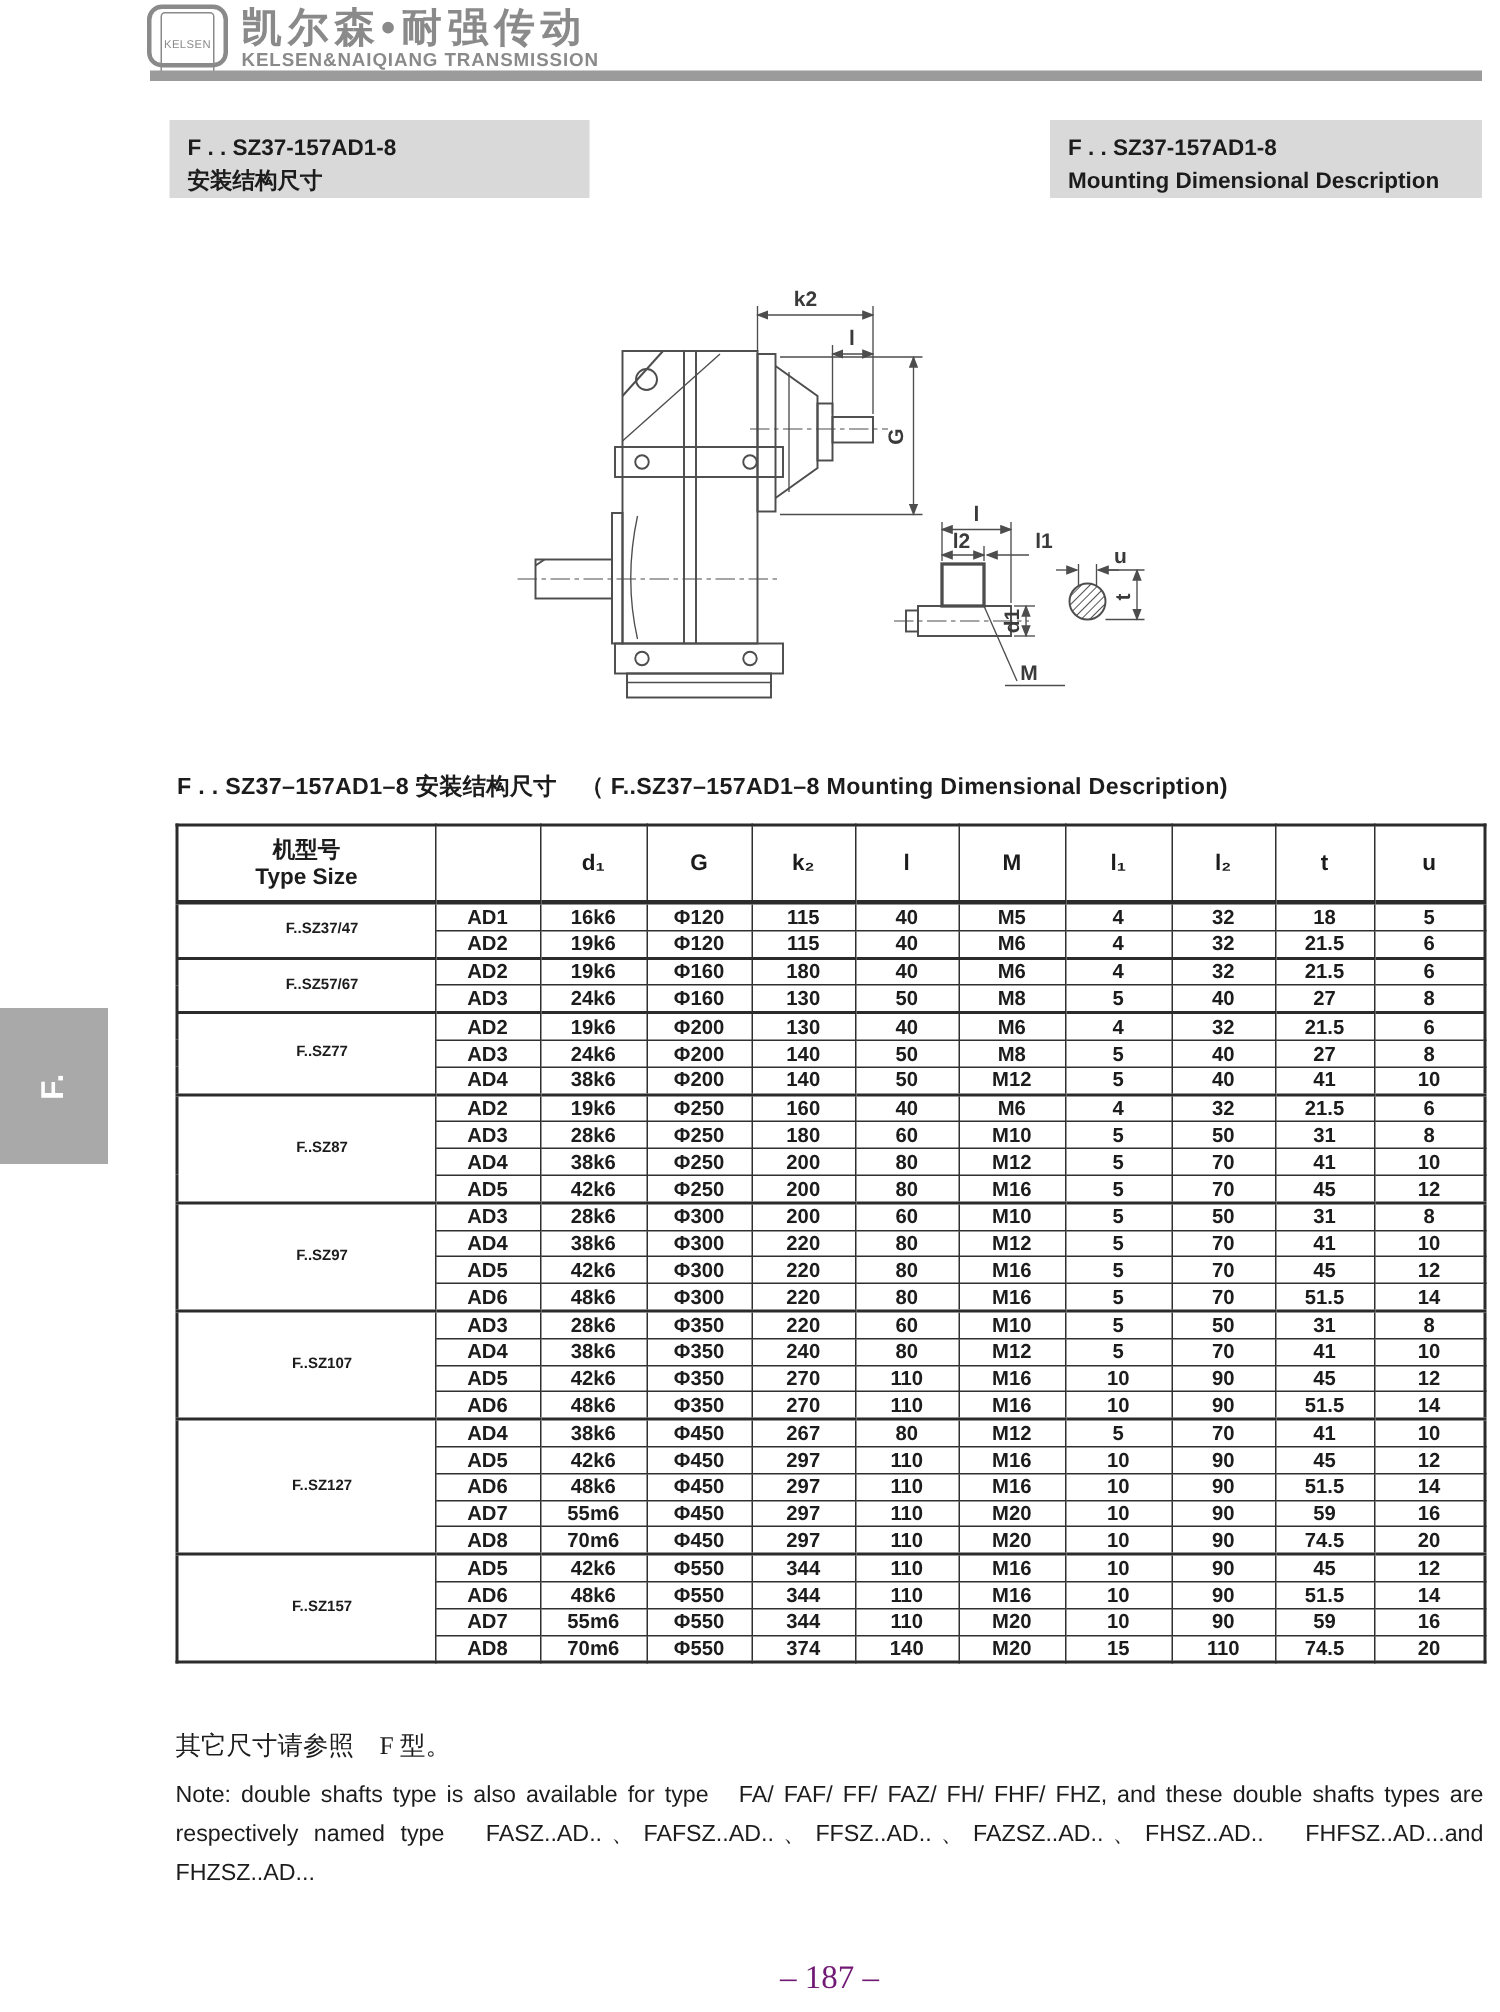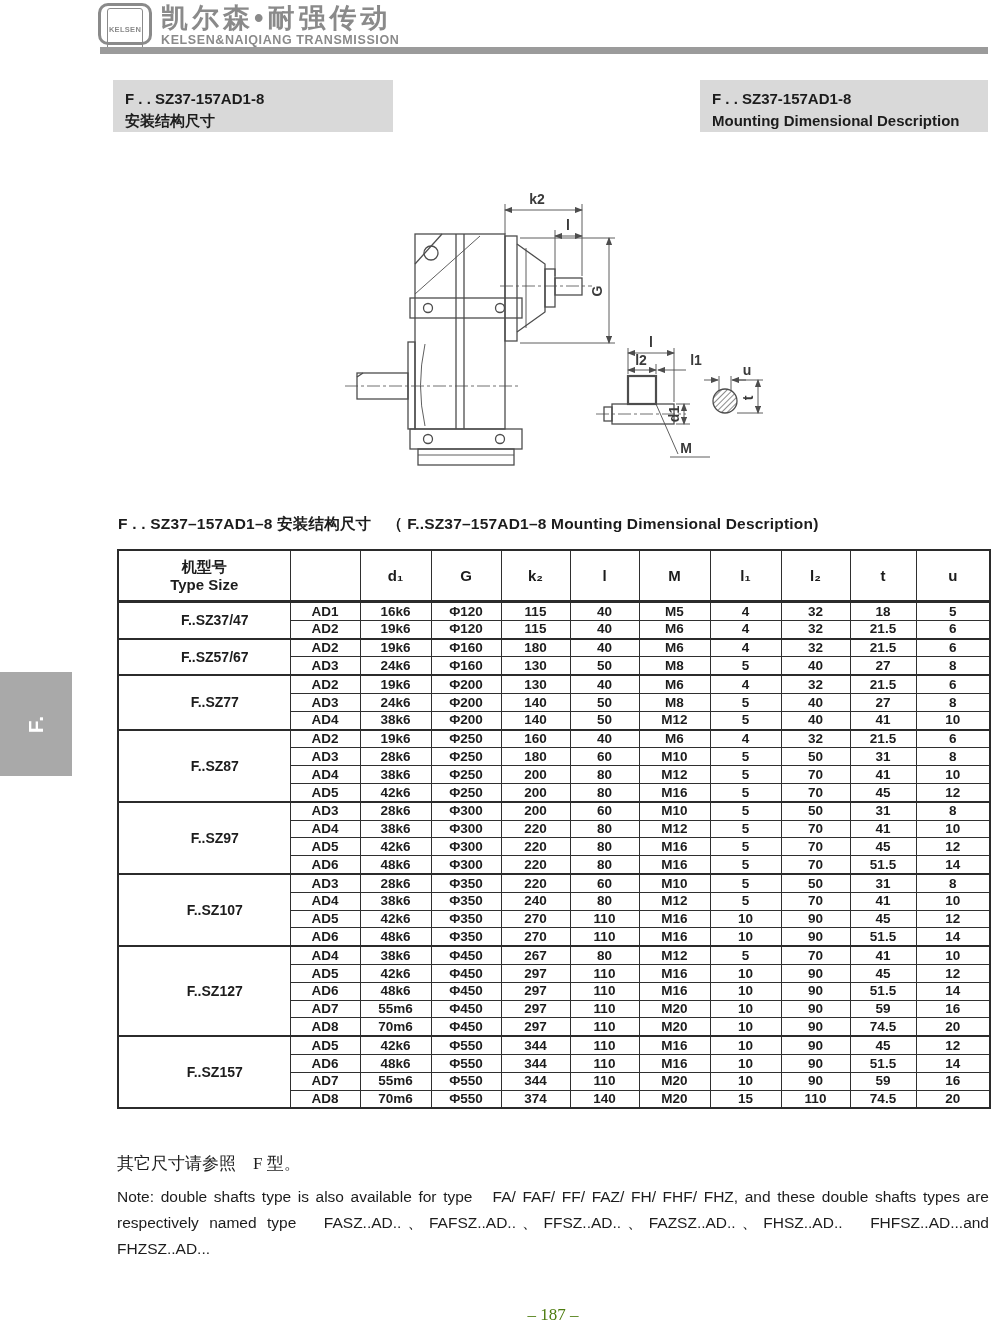--- a/index.html
+++ b/index.html
@@ -3,21 +3,21 @@
 <meta charset="utf-8">
 <style>
   html,body{margin:0;padding:0;background:#fff;}
   .page{position:relative;width:1000px;height:1341px;background:#fff;overflow:hidden;
         font-family:"Liberation Sans","DejaVu Sans",sans-serif;color:#1c1c1c;}
 
   
   .brand{position:absolute;left:98px;top:3px;display:flex;align-items:flex-start;}
   .logo-box{width:54px;height:42px;border:3px solid #8a8a8a;border-radius:10px;
             display:flex;flex-direction:column;align-items:center;justify-content:flex-start;padding-top:2px;box-sizing:border-box;}
-  .logo-box .kelsen{font-size:7.5px;font-weight:bold;color:#8a8a8a;letter-spacing:.3px;border:1px solid #8a8a8a;border-radius:3px;padding:17px 1px;line-height:8px;}
+  .logo-box .kelsen{font-size:7.5px;font-weight:normal;color:#8a8a8a;letter-spacing:.3px;border:1px solid #8a8a8a;border-radius:3px;padding:17px 1px;line-height:8px;}
   .brand-names{margin-left:9px;}
   .brand-zh{font-size:27px;font-weight:bold;color:#8a8a8a;letter-spacing:4px;line-height:30px;}
   .brand-en{font-size:12.5px;font-weight:bold;color:#8a8a8a;letter-spacing:.6px;line-height:14px;}
   .gray-bar{position:absolute;left:100px;top:47px;width:888px;height:7px;background:#9b9b9b;}
 
   
   .hdr-box{position:absolute;top:80px;height:52px;background:#d9d9d9;box-sizing:border-box;padding:8px 0 0 12px;}
   .hdr-left{left:113px;width:280px;}
   .hdr-right{left:700px;width:288px;}
   .hdr-box .model{font-size:15px;font-weight:bold;line-height:22px;}
@@ -34,37 +34,37 @@
   .dtxt{font-family:"Liberation Sans",sans-serif;font-size:14px;font-weight:bold;fill:#3a3a3a;}
 
   
   .table-title{position:absolute;left:118px;top:514px;width:872px;font-size:15.5px;font-weight:bold;letter-spacing:.2px;}
   table.spec{position:absolute;left:117px;top:549px;width:872px;border-collapse:collapse;table-layout:fixed;
              border:2.5px solid #2b2b2b;}
   table.spec th,table.spec td{border:1px solid #2f2f2f;text-align:center;vertical-align:middle;padding:0;}
   table.spec thead th{height:49px;font-size:15px;font-weight:bold;border-bottom:3px solid #2b2b2b;}
   table.spec thead .type-head div{line-height:18px;}
   table.spec td{height:16.8px;font-size:13.5px;font-weight:bold;line-height:1;}
-  table.spec td.type-cell{font-size:14px;padding-left:21px;}
+  table.spec td.type-cell{font-size:10px;padding-left:21px;}
   table.spec tr.group-start td{border-top:2.2px solid #2b2b2b;}
 
   
   .side-tab{position:absolute;left:0;top:672px;width:72px;height:104px;background:#a9a9a9;
             display:flex;align-items:center;justify-content:center;}
   .side-tab span{display:block;transform:rotate(-90deg);color:#fff;font-size:21px;font-weight:bold;letter-spacing:1px;}
 
   
   .notes{position:absolute;left:117px;top:1151px;width:872px;}
   .notes p{margin:0 0 7px 0;}
   .notes .zh{font-family:"Liberation Serif","DejaVu Serif",serif;font-size:17px;line-height:26px;}
   .notes .en{font-family:"Liberation Sans","DejaVu Sans",sans-serif;font-size:15.5px;line-height:26px;}
   .notes .just{text-align:justify;}
 
   .page-num{position:absolute;left:117px;top:1305px;width:872px;text-align:center;
-            font-family:"Liberation Serif","DejaVu Serif",serif;font-size:17px;color:#4d7c0f;}
+            font-family:"Liberation Serif","DejaVu Serif",serif;font-size:22px;color:#701a75;}
 </style>
 </head>
 <body>
 
 <div class="page">
 
   <div class="brand">
     <div class="logo-box">
       <svg width="40" height="24" viewBox="0 0 40 24">
         <circle cx="15" cy="14" r="6.5" fill="none" stroke="#8a8a8a" stroke-width="4" stroke-dasharray="3 2.2"></circle>

